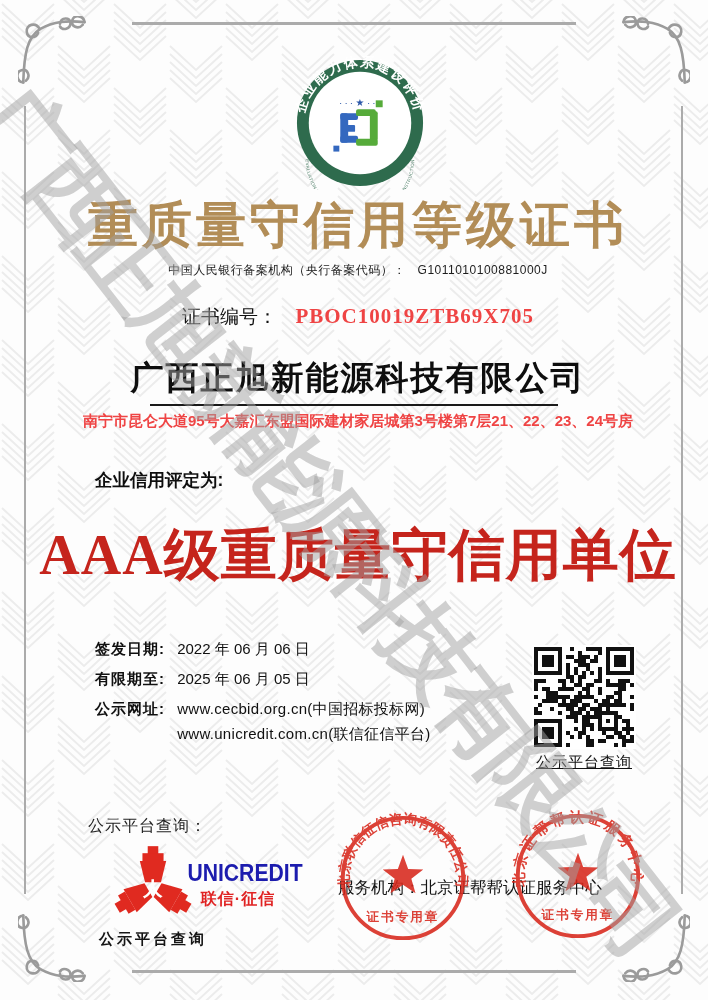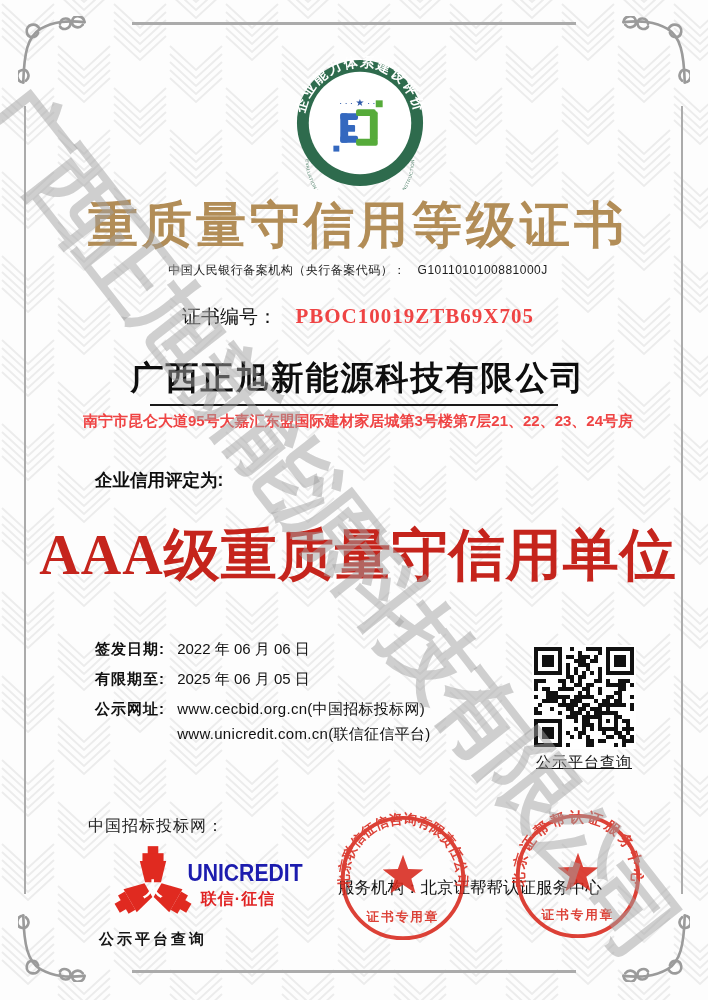--- a/index.html
+++ b/index.html
@@ -377,21 +377,21 @@
               <rect fill="#fff" x="4" y="76" width="20" height="20"></rect>
               <rect x="8" y="80" width="12" height="12"></rect>
               <rect x="64" y="64" width="20" height="20"></rect>
               <rect fill="#fff" x="68" y="68" width="12" height="12"></rect>
               <rect x="72" y="72" width="4" height="4"></rect>
             </g>
           </svg></div>
       <div class="qr-caption">公示平台查询</div>
     </div>
 
-    <div class="regulator">中国招标投标网：</div>
+    <div class="regulator">公示平台查询：</div>
 
     <div class="pbc">
       <svg width="96" height="88" viewBox="0 0 100 100">
         <defs>
           <g id="pbcArm" fill="#e02a20">
             <rect x="-6" y="-47" width="12" height="9"></rect>
             <rect x="-12" y="-39" width="24" height="9"></rect>
             <path d="M-15,-30 L15,-30 L9,-6 L-9,-6 Z"></path>
           </g>
         </defs>

